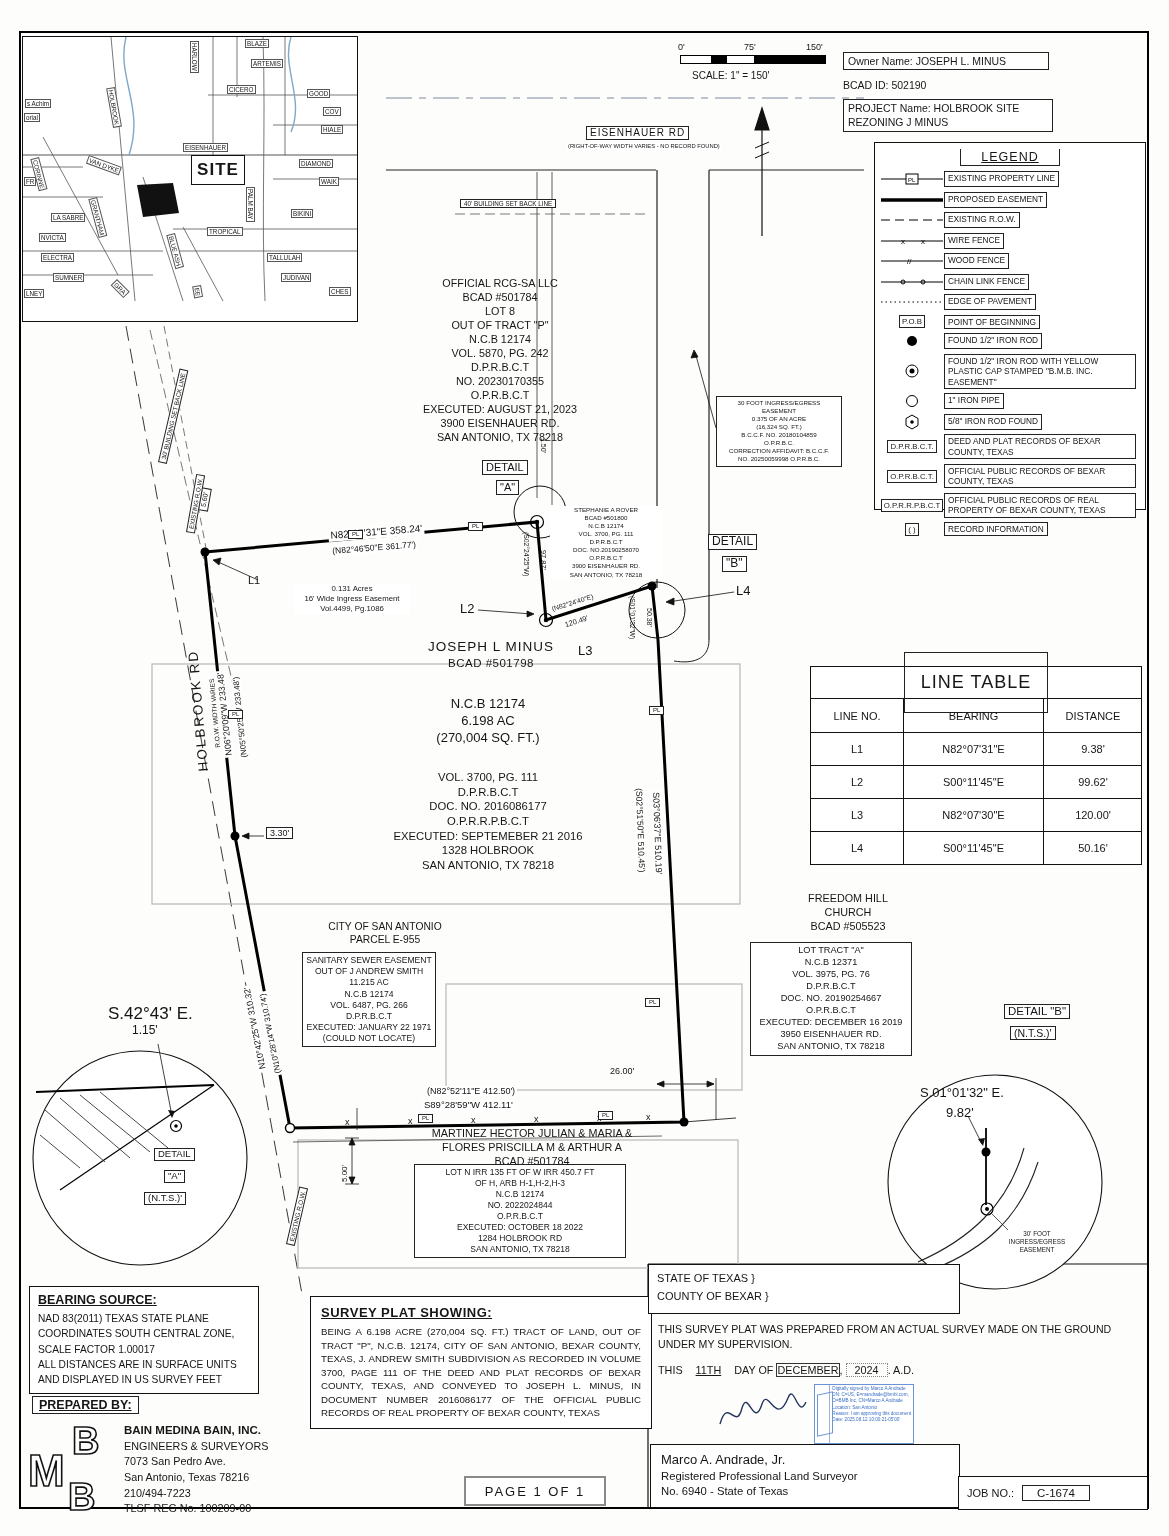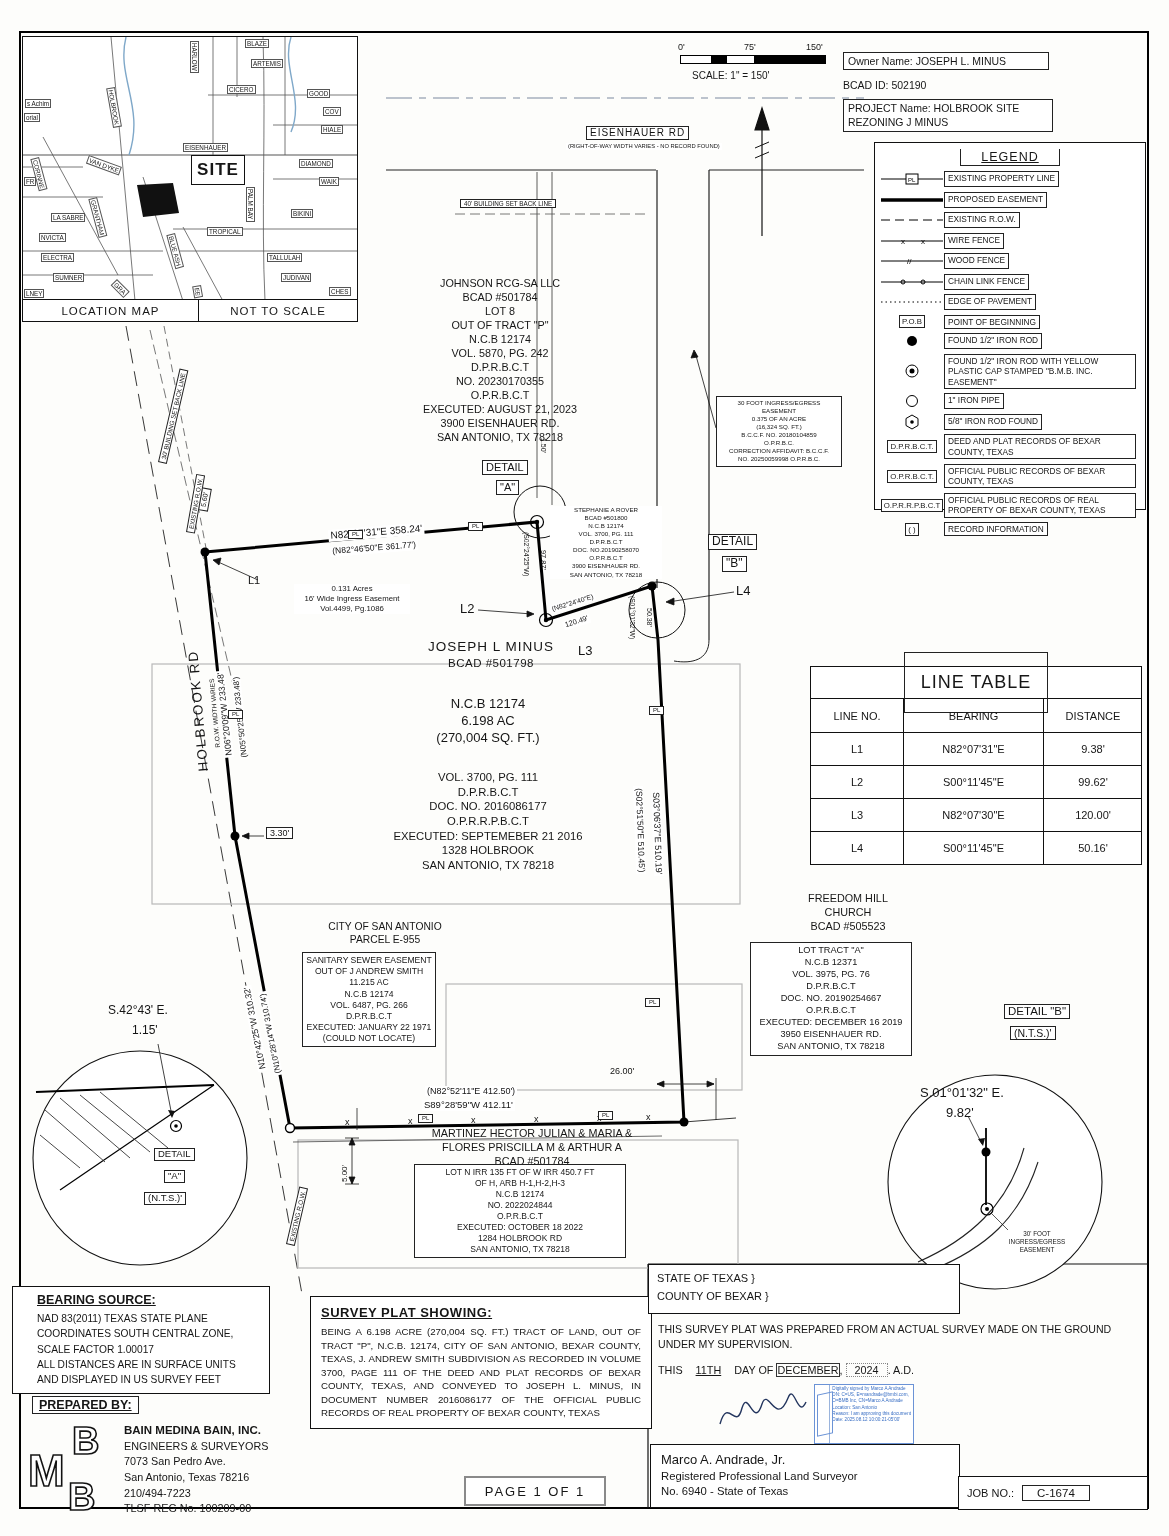--- a/index.html
+++ b/index.html
@@ -42,21 +42,21 @@
 .labbr{border:1px solid #222;background:#fff;padding:1px 2px;font-size:7.8px;display:inline-block;white-space:nowrap}
 
 #linetable{position:absolute;left:810px;top:666px;width:332px;border:1.5px solid #111;background:#fff}
 #lt-title{height:32px;display:flex;align-items:center;justify-content:center;border-bottom:1px solid #111}
 #lt-title span{border:1px solid #222;padding:19px 16px;font-size:18px;letter-spacing:1px}
 #lt-grid{display:grid;grid-template-columns:92px 140px 99px}
 #lt-grid>div{border-left:1px solid #111;border-top:1px solid #111;height:33px;display:flex;align-items:center;justify-content:center;font-size:11px}
 #lt-grid>div:nth-child(3n+1){border-left:none}
 #lt-grid>div:nth-child(-n+3){border-top:none}
 
-#bearing-box{position:absolute;left:12px;top:1286px;width:258px;border:1.5px solid #111;background:#fff;padding:6px 24px}
+#bearing-box{position:absolute;left:29px;top:1286px;width:230px;border:1.5px solid #111;background:#fff;padding:6px 8px}
 #bearing-box h4{font-size:12.5px;text-decoration:underline;margin-bottom:4px}
 #bearing-box .blines div{font-size:10.2px;line-height:1.5;white-space:nowrap}
 #prepared{position:absolute;left:32px;top:1396px;font-size:12.5px;font-weight:bold;text-decoration:underline;border:1px solid #222;padding:1px 6px;background:#fff}
 #firm{position:absolute;left:124px;top:1422px;font-size:10.8px;line-height:1.45}
 #firm div:first-child{font-weight:bold;font-size:11.5px}
 #showing{position:absolute;left:310px;top:1296px;width:342px;border:1.5px solid #111;background:#fff;padding:8px 10px}
 #showing h4{font-size:13px;text-decoration:underline;margin-bottom:5px;letter-spacing:0.5px}
 #showing p{font-size:9.7px;line-height:1.4;text-align:justify}
 #pagebox{position:absolute;left:464px;top:1476px;width:142px;height:30px;border:2px solid #8a8a8a;background:#fff;display:flex;align-items:center;justify-content:center;font-size:13px;letter-spacing:2px}
 
@@ -262,24 +262,20 @@
         <div class="map-label" style="left: 66px; top: 118px; transform: rotate(20deg);">VAN DYKE</div>
         <div class="map-label" style="left: 152px; top: 196px; transform: rotate(75deg);">BLUE ASH</div>
         <div class="map-label" style="left: 94px; top: 242px; transform: rotate(45deg);">GRA</div>
         <div class="map-label" style="left: 1px; top: 252px;">LNEY</div>
         <div class="map-label" style="left: 2px; top: 62px;">s Achim</div>
         <div class="map-label" style="left: 1px; top: 76px;">orial</div>
         <div class="map-label" style="left: 1px; top: 140px;">FR</div>
         <div class="map-label" style="left: 178px; top: 248px; transform: rotate(80deg);">EE</div>
       </div>
     <div id="site-label">SITE</div>
-    <div id="map-footer">
-      <div id="map-title">LOCATION MAP</div>
-      <div id="map-note">NOT TO SCALE</div>
-    </div>
   </div>
 
   <div id="scalebar">
     <div class="ticks">
       <span style="left:0">0'</span>
       <span style="left:66px">75'</span>
       <span style="left:128px">150'</span>
     </div>
     <div id="sb-bar">
       <i style="width:30px;background:#fff"></i>
@@ -448,21 +444,21 @@
       <div>L4</div>
       <div>S00°11'45"E</div>
       <div>50.16'</div>
     </div>
   </div>
 
   <div class="L bx" style="left:586px;top:126px;font-size:10px;letter-spacing:1px">EISENHAUER RD</div>
   <div class="L wbg" style="left:566px;top:143px;font-size:5.8px">(RIGHT-OF-WAY WIDTH VARIES - NO RECORD FOUND)</div>
   <div class="L bx" style="left:460px;top:199px;font-size:6.3px">40' BUILDING SET BACK LINE</div>
   <div class="blk ctr" style="left:398px;top:276px;width:204px;font-size:10.8px">
-      <div>JOHNSON RCG-SA LLC</div>
+      <div>OFFICIAL RCG-SA LLC</div>
       <div>BCAD #501784</div>
       <div>LOT 8</div>
       <div>OUT OF TRACT "P"</div>
       <div>N.C.B 12174</div>
       <div>VOL. 5870, PG. 242</div>
       <div>D.P.R.B.C.T</div>
       <div>NO. 20230170355</div>
       <div>O.P.R.B.C.T</div>
       <div>EXECUTED: AUGUST 21, 2023</div>
       <div>3900 EISENHAUER RD.</div>
@@ -593,21 +589,21 @@
     </div>
 
   <div class="L bx" style="left:348px;top:530px;font-size:6px">PL</div>
   <div class="L bx" style="left:468px;top:522px;font-size:6px">PL</div>
   <div class="L bx" style="left:649px;top:706px;font-size:6px">PL</div>
   <div class="L bx" style="left:645px;top:998px;font-size:6px">PL</div>
   <div class="L bx" style="left:418px;top:1114px;font-size:6px">PL</div>
   <div class="L bx" style="left:598px;top:1111px;font-size:6px">PL</div>
   <div class="L bx" style="left:228px;top:710px;font-size:6px">PL</div>
 
-  <div class="L" style="left:108px;top:1004px;font-size:12px">S.42°43' E.</div>
+  <div class="L" style="left:108px;top:1004px;font-size:17px">S.42°43' E.</div>
   <div class="L" style="left:132px;top:1024px;font-size:12px">1.15'</div>
   <div class="L bx" style="left:154px;top:1148px;font-size:9.5px">DETAIL</div>
   <div class="L bx" style="left:164px;top:1170px;font-size:9.5px">"A"</div>
   <div class="L bx" style="left:144px;top:1192px;font-size:9.5px">(N.T.S.)'</div>
 
   <div class="L bx" style="left:1004px;top:1004px;font-size:11.5px">DETAIL "B"</div>
   <div class="L bx" style="left:1010px;top:1026px;font-size:10.5px">(N.T.S.)'</div>
   <div class="L" style="left:920px;top:1086px;font-size:13px">S.01°01'32" E.</div>
   <div class="L" style="left:946px;top:1106px;font-size:13px">9.82'</div>
   <div class="blk ctr" style="left:998px;top:1230px;width:78px;font-size:6.3px">

